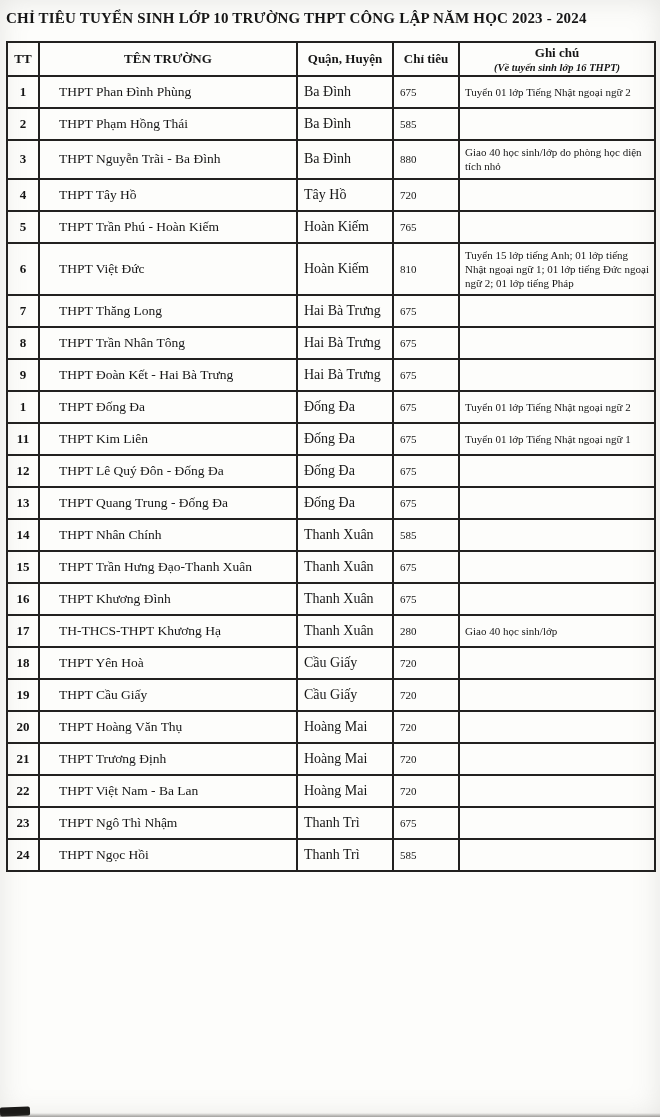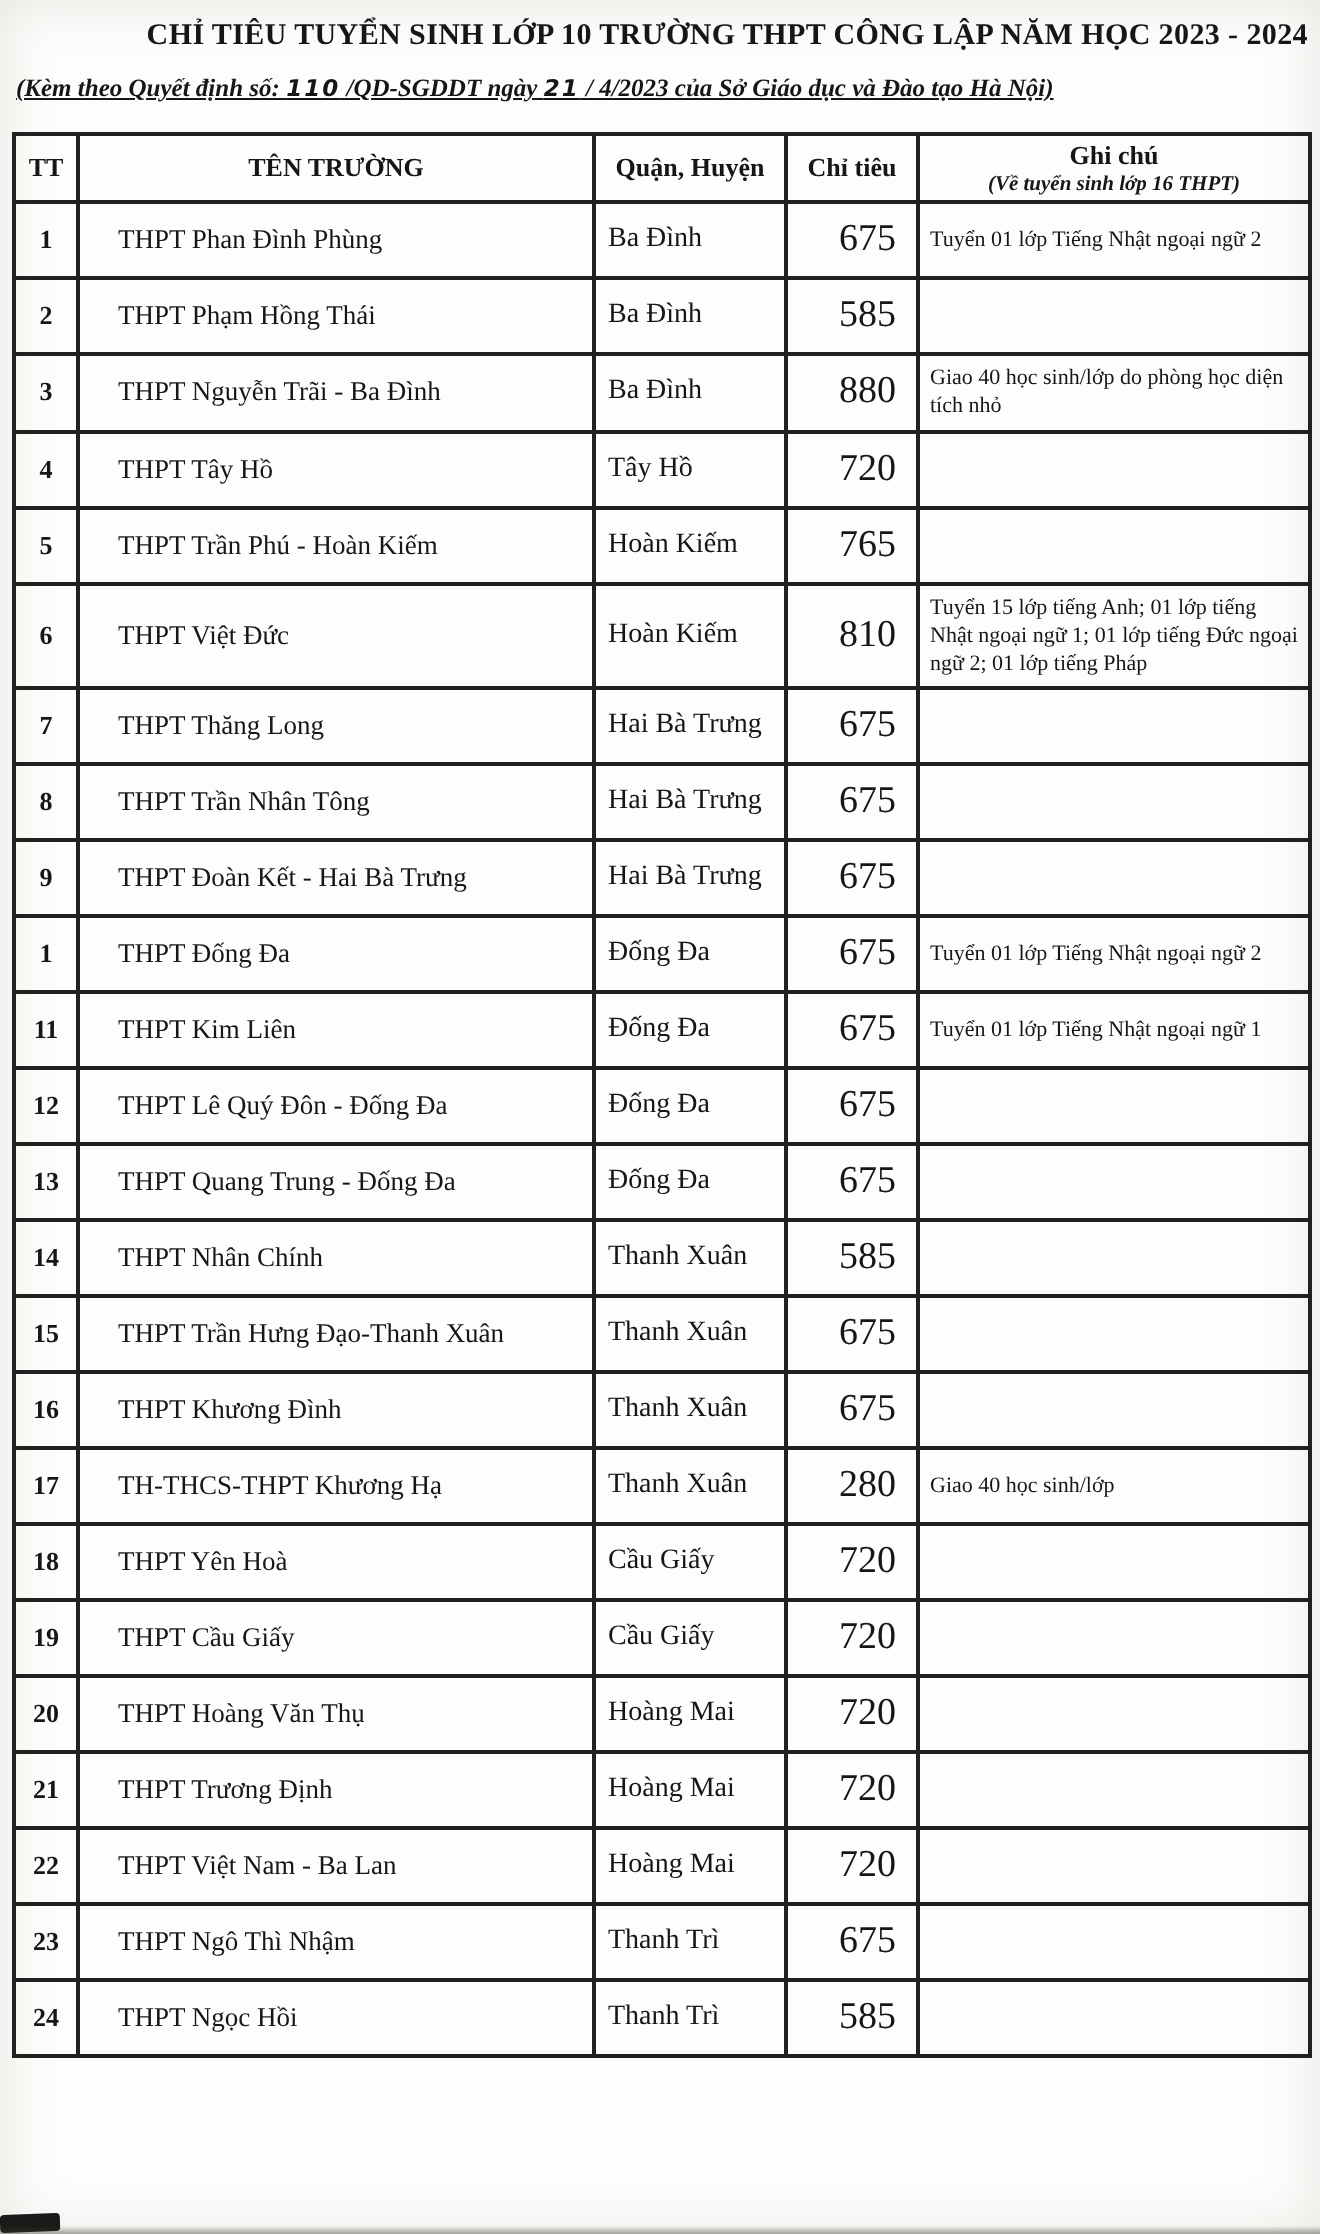--- a/index.html
+++ b/index.html
@@ -15,21 +15,21 @@
     font-family: "Liberation Serif", "DejaVu Serif", serif;
     color: #161616;
   }
   .page {
     position: absolute;
     inset: 0;
     box-shadow: inset 0 0 28px rgba(120,120,115,0.18);
   }
   .doc-title {
     margin: 10px 6px 0 6px;
-    text-align: right;
+    text-align: left;
     font-size: 15px;
     font-weight: bold;
     letter-spacing: 0.2px;
     white-space: nowrap;
   }
   .doc-subtitle {
     margin: 10px 0 0 8px;
     font-size: 12.5px;
     font-weight: bold;
     font-style: italic;
@@ -78,22 +78,21 @@
   }
   td.cell-school {
     font-size: 13.5px;
     padding-left: 19px;
   }
   td.cell-district {
     text-align: left;
     font-size: 14px;
   }
   td.cell-quota {
-    text-align: right;
-    font-size: 19px;
+    font-size: 11px;
     padding-right: 10px;
   }
   td.cell-note {
     font-size: 11px;
     line-height: 1.3;
     padding: 4px 5px;
   }
   .smudge-bottom-left {
     position: absolute;
     left: 0;
@@ -113,21 +112,20 @@
     background: linear-gradient(to top, rgba(60,58,54,0.45), rgba(60,58,54,0));
   }
 </style>
 </head>
 <body>
 
 <div class="page">
 
   <div class="doc-title">CHỈ TIÊU TUYỂN SINH LỚP 10 TRƯỜNG THPT CÔNG LẬP NĂM HỌC 2023 - 2024</div>
 
-  <div class="doc-subtitle"><span>(Kèm theo Quyết định số: </span><span class="hw">110</span><span> /QD-SGDDT ngày </span><span class="hw">21</span><span> / 4/2023 của Sở Giáo dục và Đào tạo Hà Nội)</span></div>
 
   <table class="quota-table">
     <colgroup>
       <col class="c-tt">
       <col class="c-school">
       <col class="c-district">
       <col class="c-quota">
       <col class="c-note">
     </colgroup>
     <thead>

